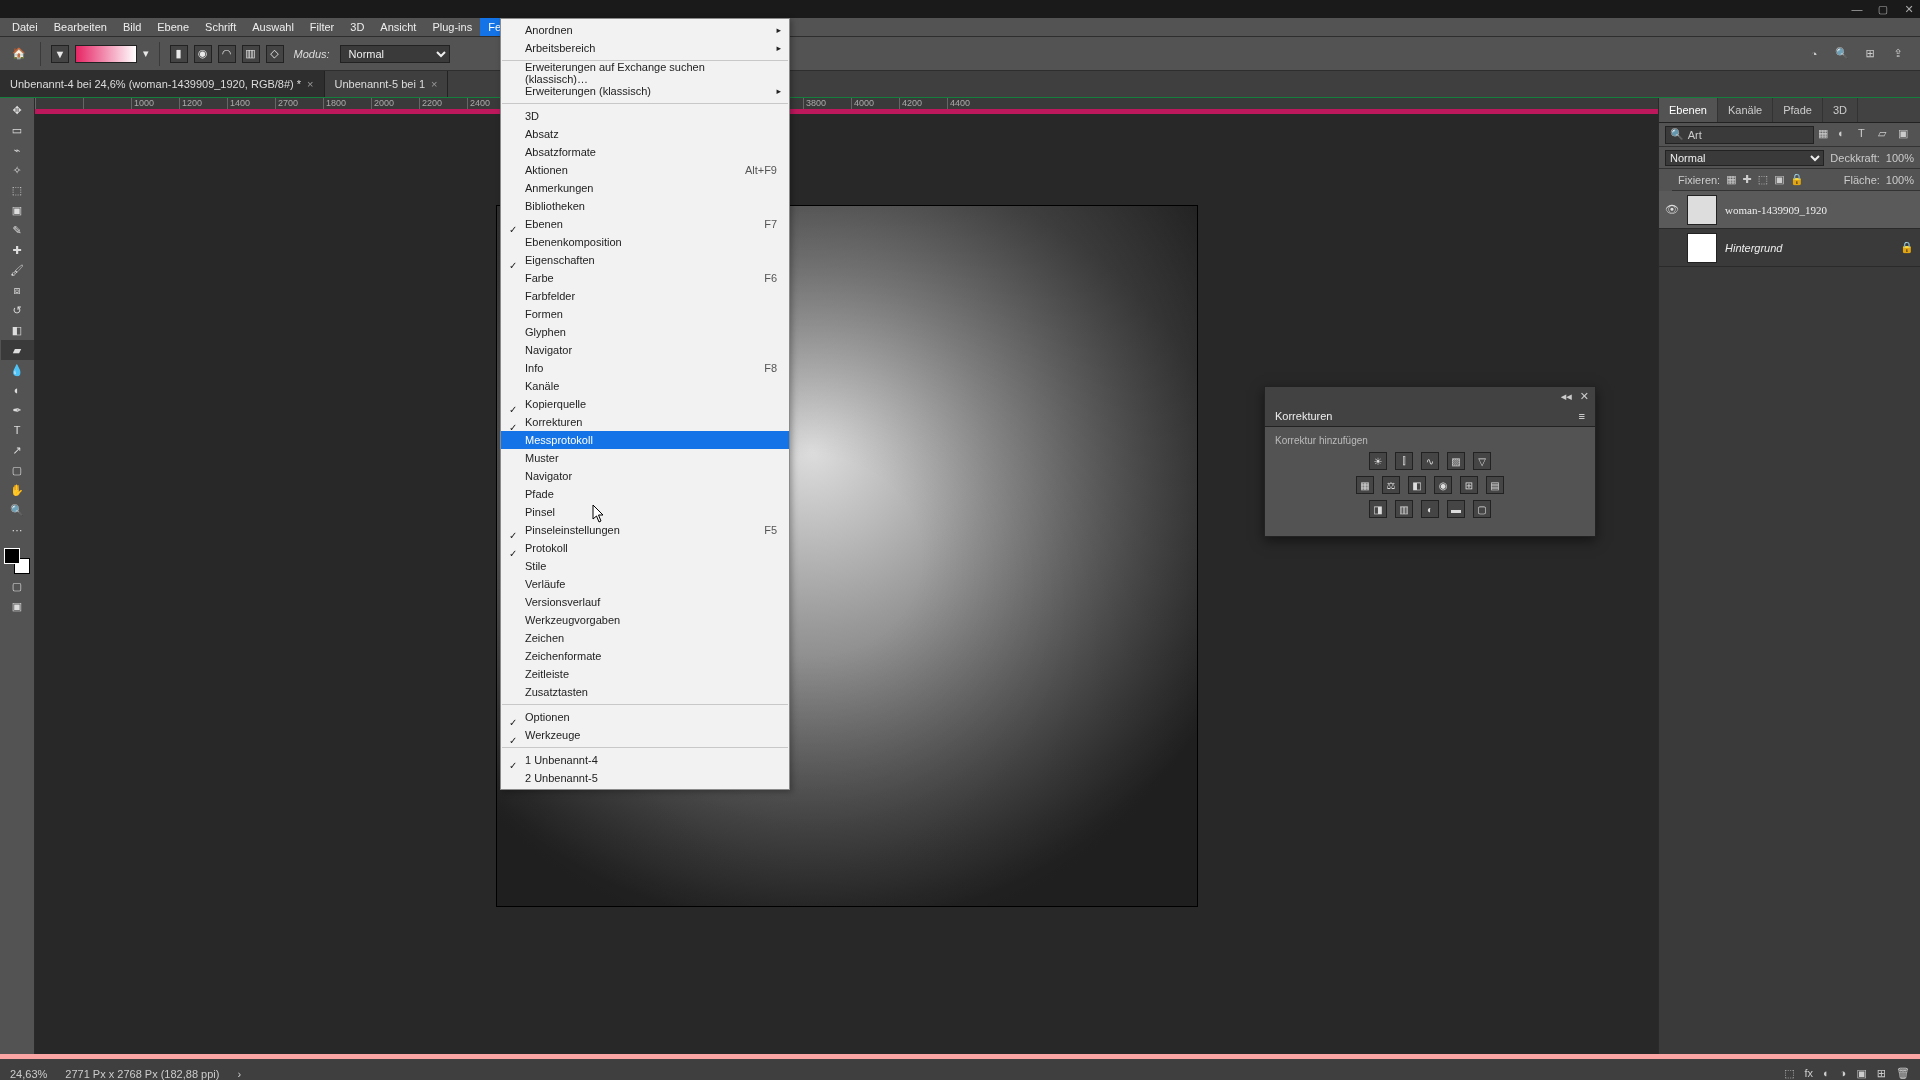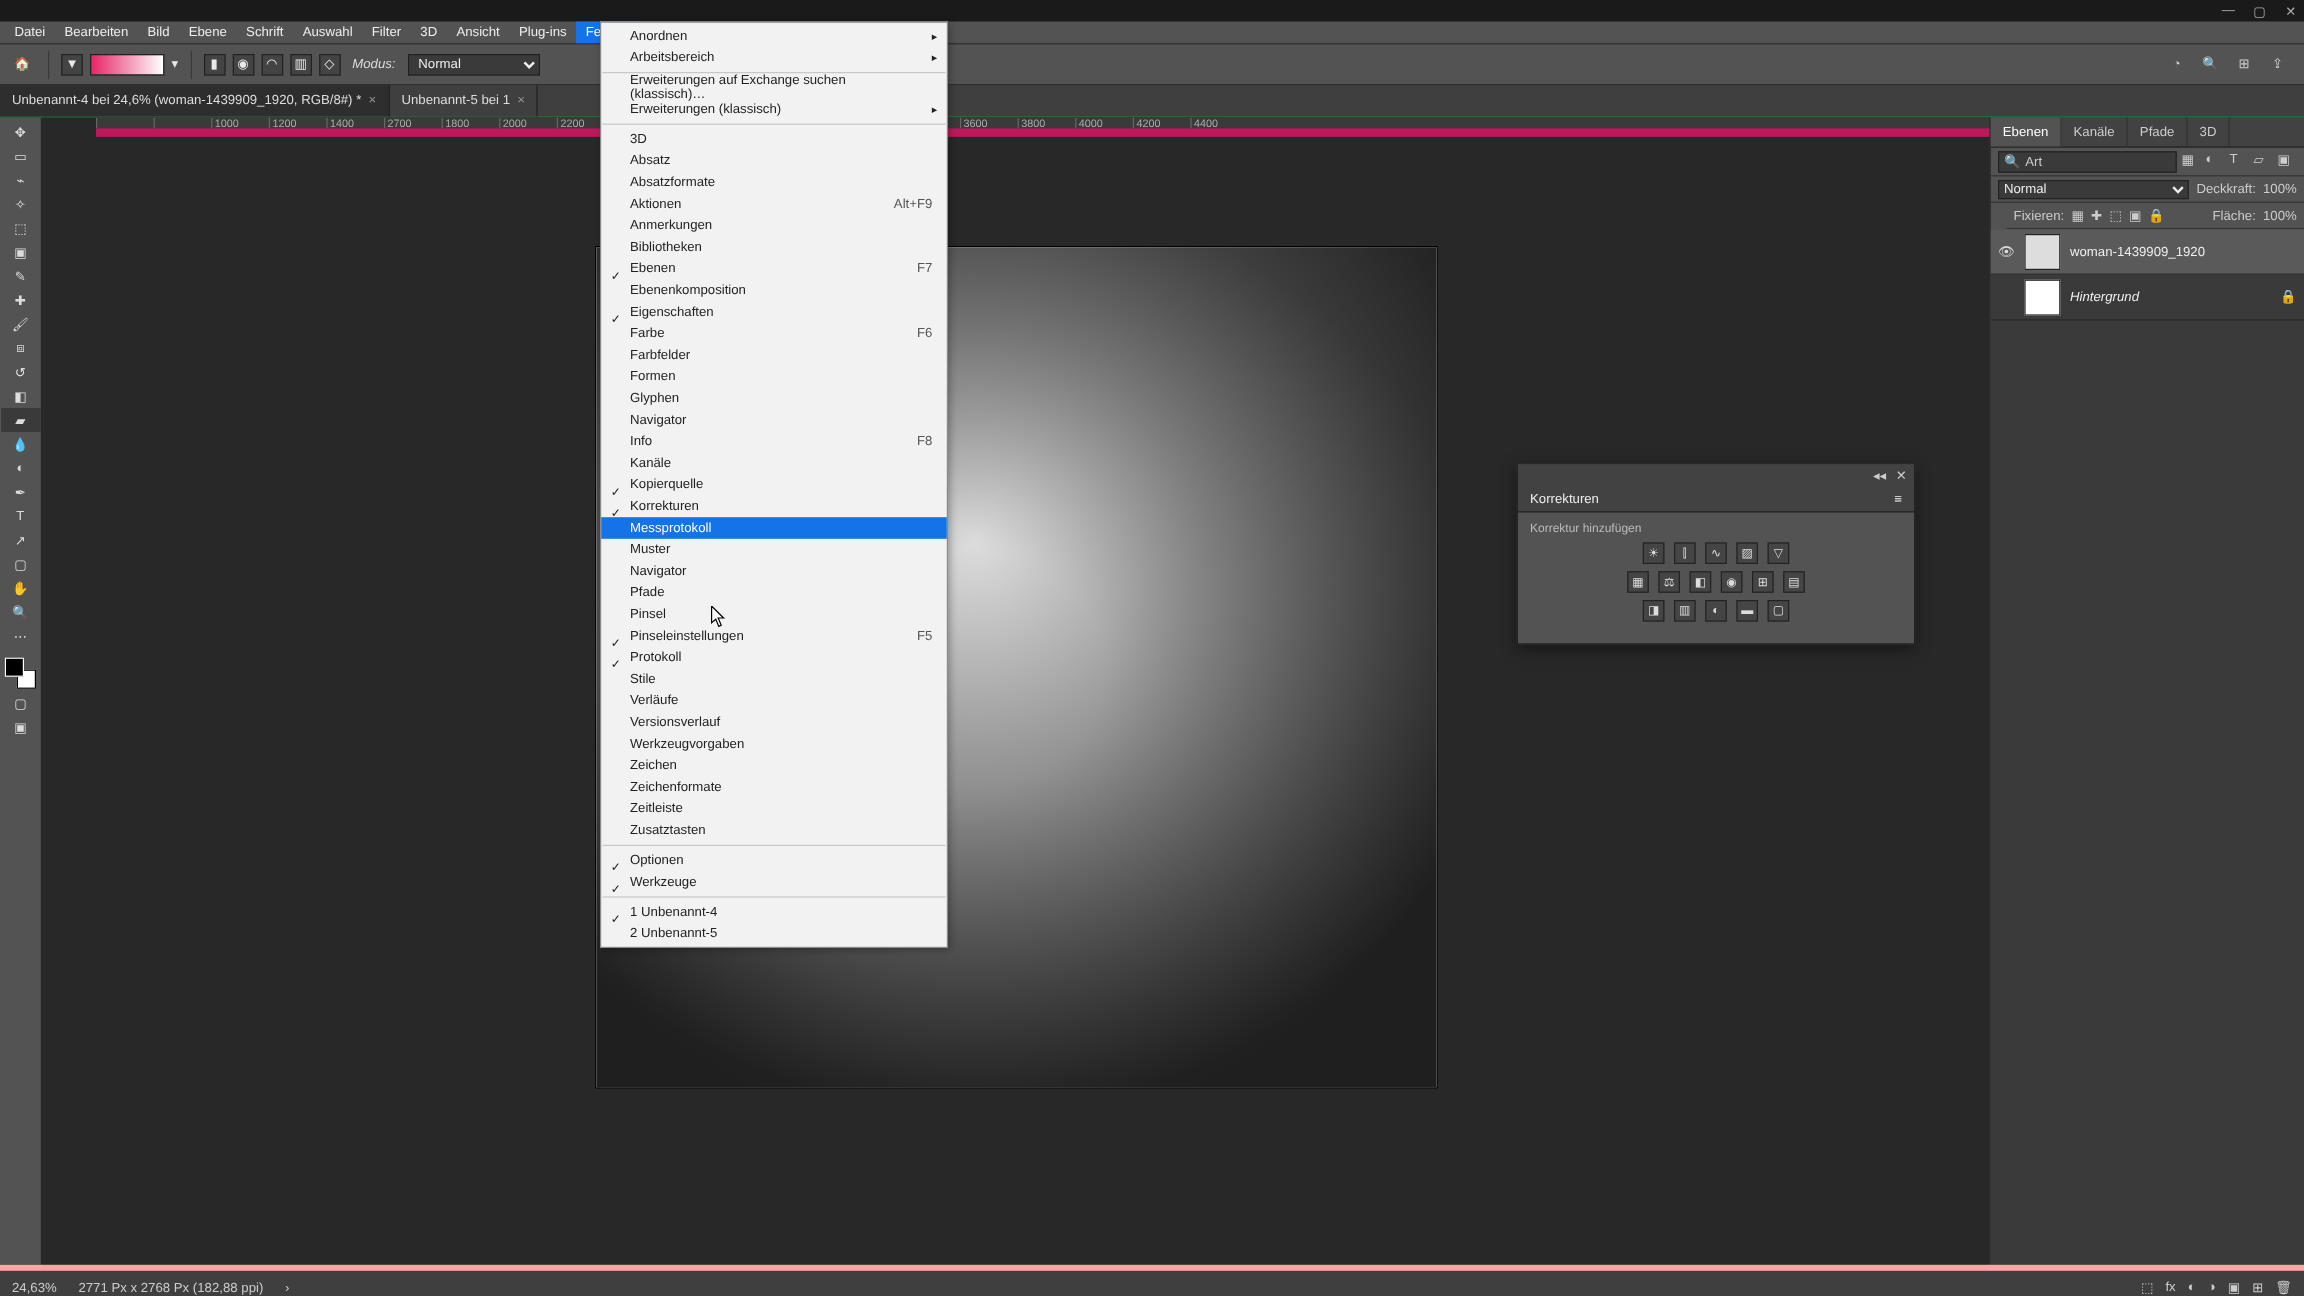--- a/index.html
+++ b/index.html
@@ -34,21 +34,21 @@
 
 .mainarea { position:absolute; top:98px; left:0; right:0; bottom:26px; display:flex;}
 .leftbar { width:35px; background:#535353; border-right:1px solid #2a2a2a; display:flex; flex-direction:column; align-items:center; padding-top:2px; gap:0;}
 .tool { width:33px; height:20px; display:flex; align-items:center; justify-content:center; color:#ddd; position:relative;}
 .tool.active { background:#3a3a3a; }
 .fgbg { position:relative; width:30px; height:30px; margin-top:6px;}
 .fgbg .bg { position:absolute; right:2px; bottom:2px; width:16px; height:16px; background:#fff; border:1px solid #000;}
 .fgbg .fg { position:absolute; left:2px; top:2px; width:16px; height:16px; background:#000; border:1px solid #fff;}
 
 .canvaswrap { flex:1; background:#282828; position:relative; overflow:hidden;}
-.ruler-h { position:absolute; top:0; left:0; right:0; height:16px; background:#3a3a3a; border-bottom:7px solid #be185d; z-index:3; display:flex; overflow:hidden;margin-left:45px;}
+.ruler-h { position:absolute; top:0; left:0; right:0; height:16px; background:#3a3a3a; border-bottom:5px solid #be185d; z-index:3; display:flex; overflow:hidden;}
 .ruler-h .tick { flex:none; width:48px; border-left:1px solid #666; height:100%; display:flex; align-items:flex-start; justify-content:flex-start; padding-left:2px; font-size:9px; color:#aaa;}
 .canvas-inner { position:absolute; top:16px; left:0; right:0; bottom:0; display:flex; align-items:flex-start; justify-content:center;}
 .artwork { margin-top:92px; width:700px; height:700px; background:#fff; box-shadow:0 0 0 1px #000;}
 .artwork .photo { width:100%; height:100%; background:
   radial-gradient(circle at 45% 35%, #ddd 0%, #bbb 15%, #999 30%, #666 55%, #333 80%);
   position:relative; overflow:hidden;
 }
 .photo::after{content:"";position:absolute;inset:0;background:radial-gradient(ellipse at 45% 50%, rgba(0,0,0,0) 20%, rgba(0,0,0,.4) 80%);}
 
 
@@ -62,21 +62,21 @@
 .layer-opts { height:22px; display:flex; align-items:center; gap:6px; padding:0 6px; border-bottom:1px solid #333; color:#ccc; font-size:10px;}
 .layer-opts select{ background:#3a3a3a; color:#eee; border:1px solid #222; height:16px; flex:1;}
 .layer-lockrow { height:22px; display:flex; align-items:center; gap:6px; padding:0 6px; border-bottom:1px solid #333; color:#ccc; font-size:10px;margin-left:13px;}
 .layerlist { flex:1; background:#3a3a3a; }
 .layer { height:38px; display:flex; align-items:center; gap:8px; padding:0 6px; border-bottom:1px solid #2a2a2a; background:#3a3a3a;}
 .layer.selected { background:#5a5a5a;}
 .layer .eye { width:14px; color:#ddd;}
 .layer .thumb { width:30px; height:30px; background:#ddd; border:1px solid #222;}
 .layer .thumb.white { background:#fff;}
 .layer .name { flex:1; color:#eee; font-style:italic;}
-.layer.selected .name { font-style:normal;}
+.layer.selected .name { font-style:normal;font-family:Liberation Serif, serif;}
 
 
 .dropdown { position:absolute; top:18px; left:500px; width:290px; background:#f2f2f2; border:1px solid #8a8a8a; box-shadow:2px 2px 6px rgba(0,0,0,.3); z-index:100; color:#222; padding:2px 0;}
 .dd-item { height:18px; display:flex; align-items:center; padding:0 22px 0 24px; position:relative; cursor:default;}
 .dd-item.has-sub::after { content:"▸"; position:absolute; right:8px; font-size:9px;}
 .dd-item .check::before { content:"✓"; position:absolute; left:8px; font-size:10px;}
 .dd-item .kbd { position:absolute; right:12px; color:#555;}
 .dd-item.highlight { background:#1473e6; color:#fff;}
 .dd-sep { height:1px; background:#c8c8c8; margin:3px 1px;}
 

